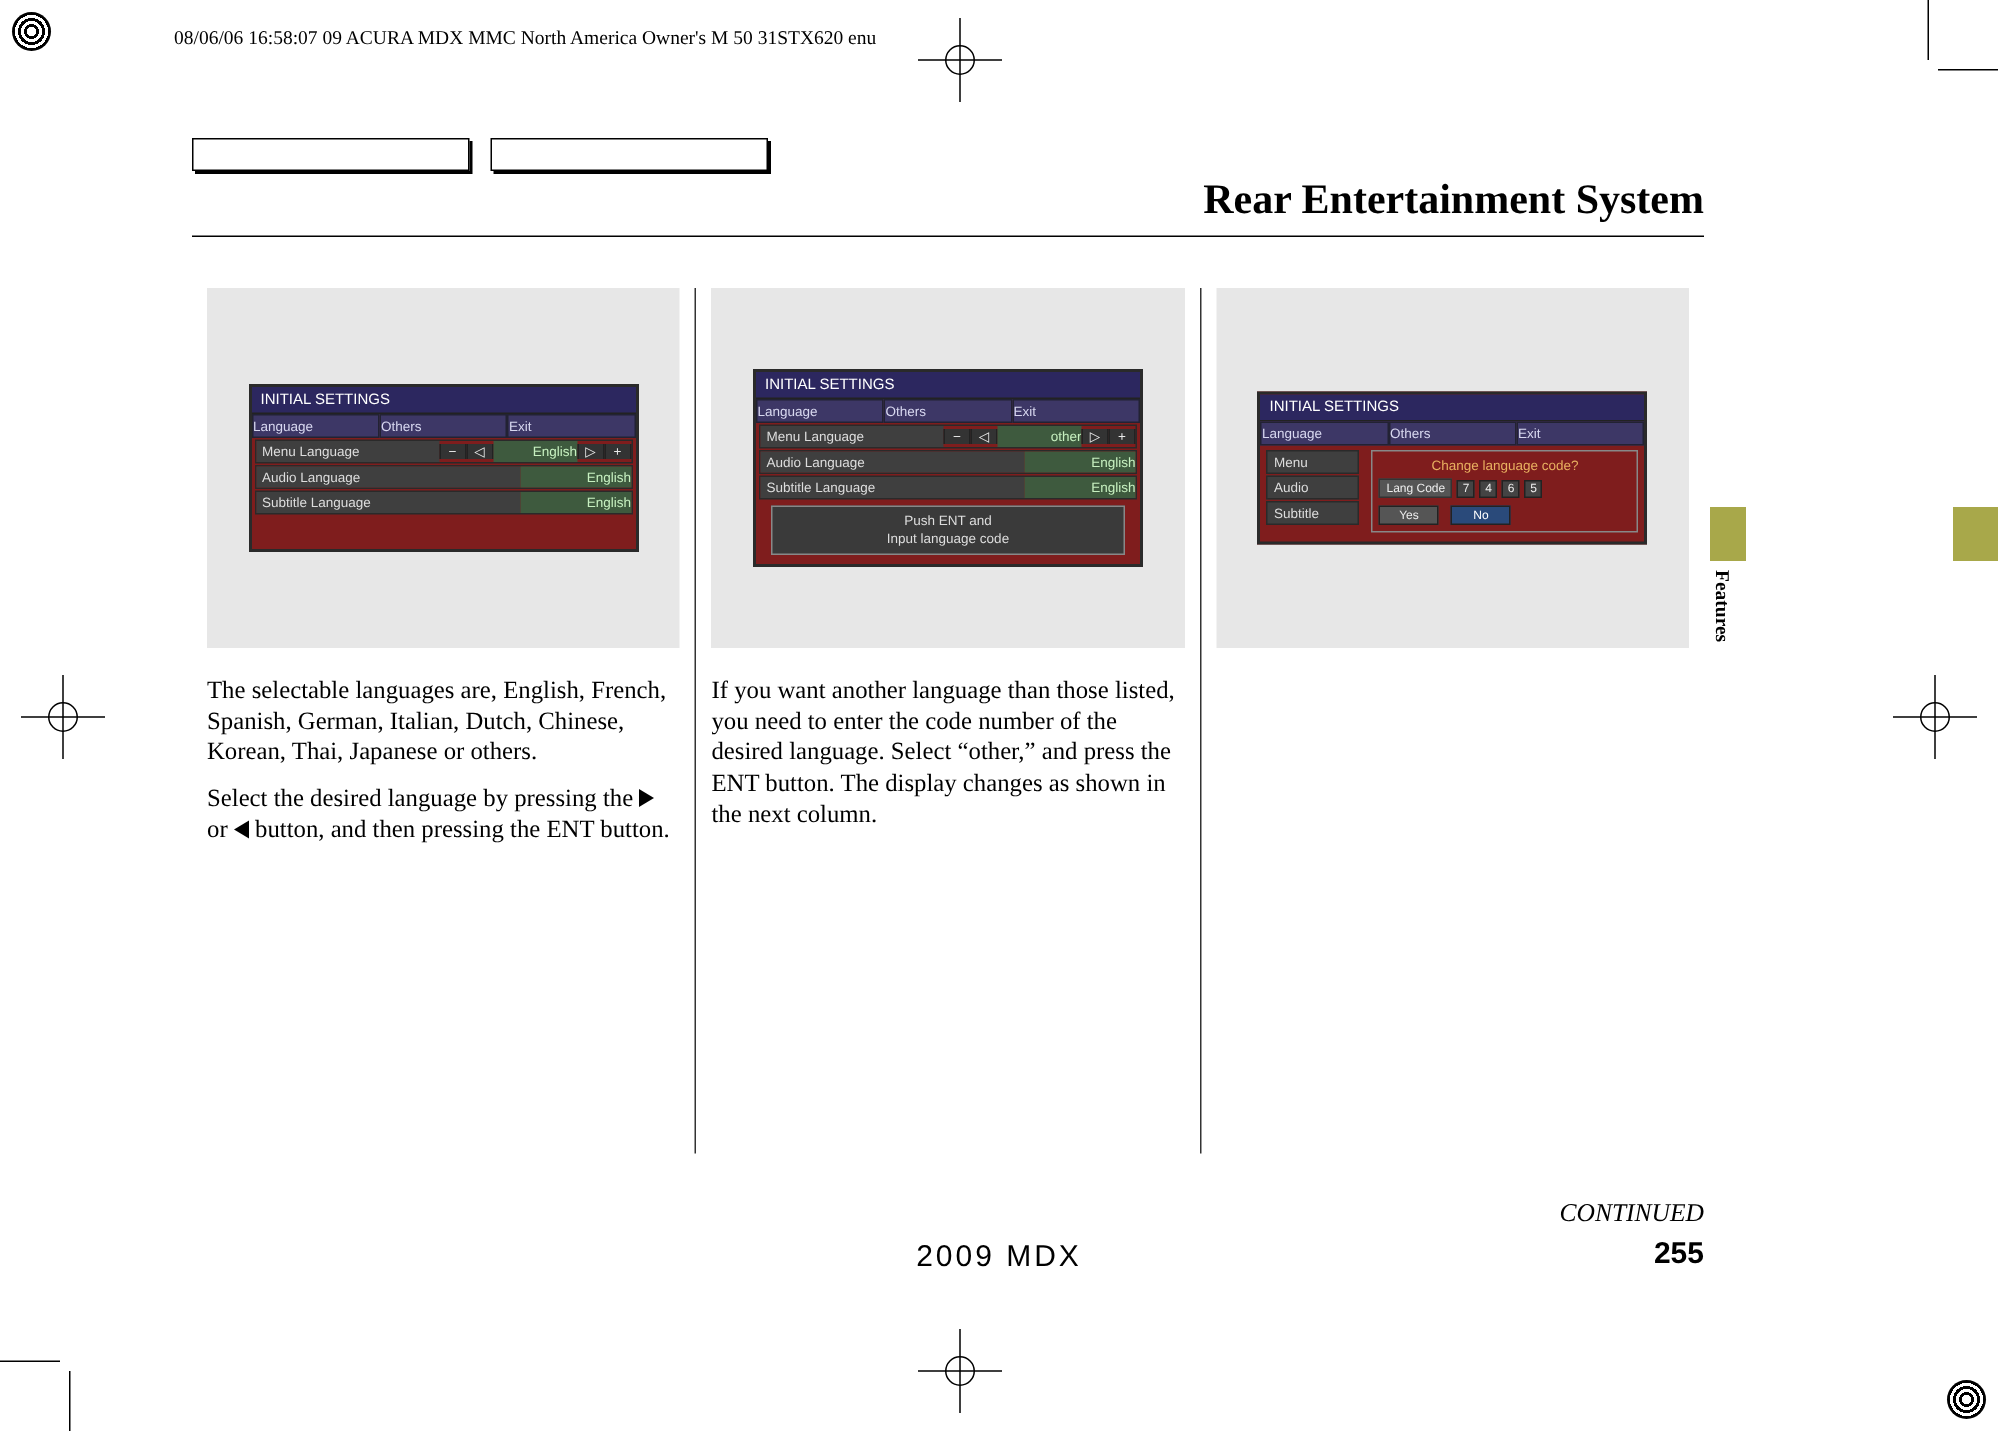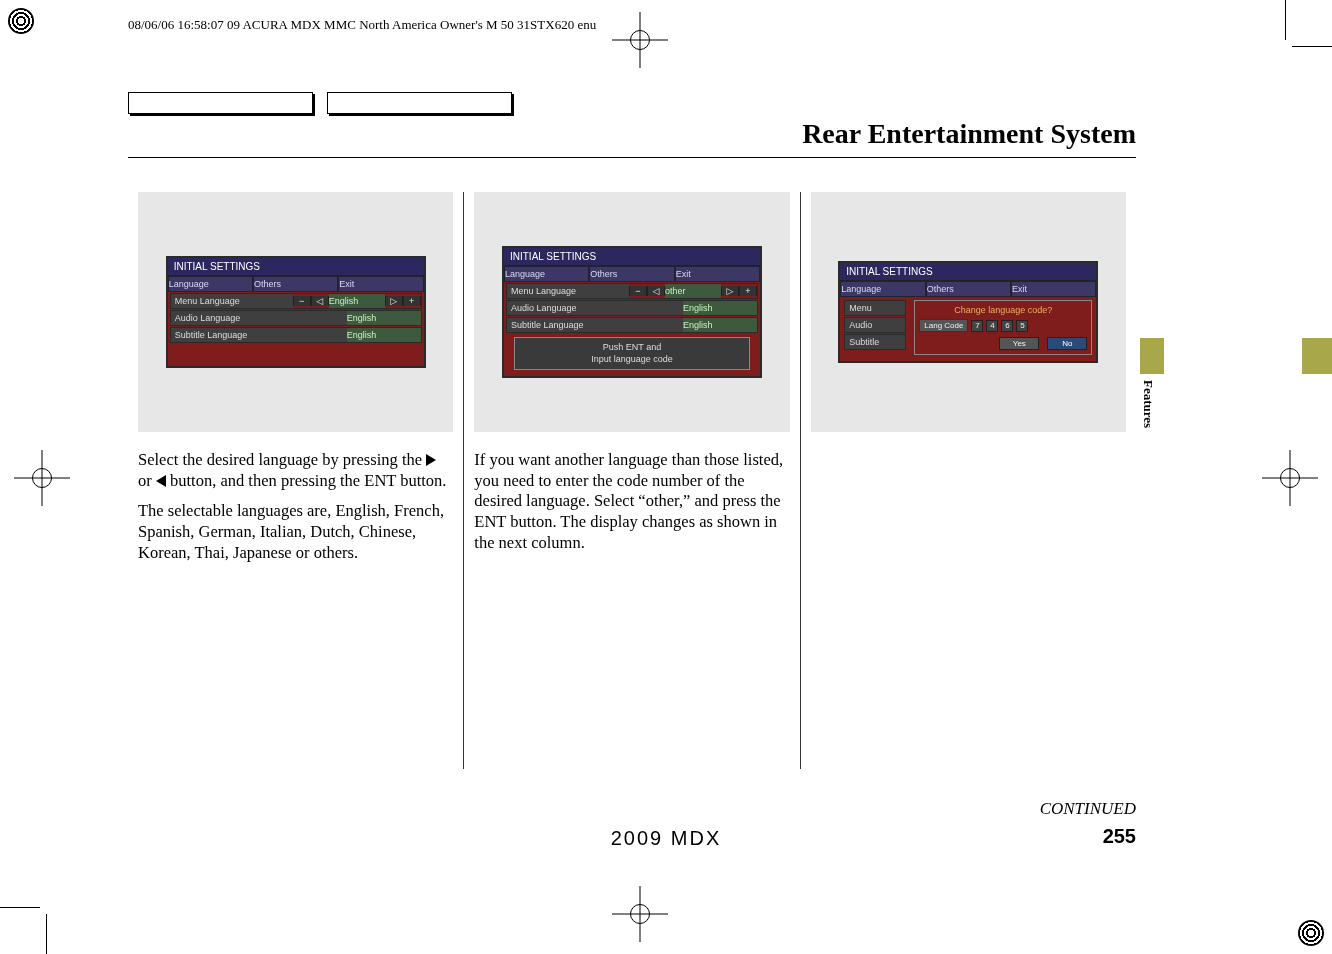--- a/index.html
+++ b/index.html
@@ -42,21 +42,21 @@
   .crosshair .circ {
     position:absolute; left:50%; top:50%;
     width:20px; height:20px;
     border:1px solid #000;
     border-radius:50%;
     transform:translate(-50%,-50%);
   }
 
   .header-meta {
     position:absolute;
-    top:17px; left:128px;
+    top:17px; left:116px;
     font-family: "Times New Roman", serif;
     font-size: 13px;
   }
 
   .two-boxes {
     position:absolute;
     top:92px; left:128px;
     display:flex; gap:14px;
   }
   .two-boxes .b {
@@ -118,21 +118,21 @@
     color:#d8d8f0;
     font-size:9px;
   }
   .gui .row {
     display:flex; align-items:center;
     border:1px solid #2a2a2a;
     margin:1px 2px;
   }
   .gui .row .k { flex:1; padding:2px 4px; background:#3f3f3f; color:#ddd; font-size:9px; }
   .gui .row .ctrl { width:18px; text-align:center; background:#333; border-left:1px solid #222; border-right:1px solid #222; }
-  .gui .row .val { width:56px; text-align:left; padding:2px 0; background:#3e5a3e; color:#c7f0c0; font-size:9px; }
+  .gui .row .val { width:56px; text-align:right; padding:2px 0; background:#3e5a3e; color:#c7f0c0; font-size:9px; }
   .gui .prompt {
     margin:4px 10px 6px;
     border:1px solid #888;
     text-align:center;
     padding:4px 0;
     background:#3a3a3a;
     color:#ddd;
     font-size:9px;
     line-height:1.3;
   }
@@ -142,21 +142,21 @@
     margin:3px 4px 6px;
     border:1px solid #888;
     padding:4px;
   }
   .gui .dialog .q { text-align:center; color:#e8b060; font-size:9px; margin-bottom:4px;}
   .gui .dialog .codebar {
     display:flex; gap:3px; align-items:center; margin-bottom:5px;
   }
   .gui .dialog .codebar .lab { background:#555; color:#eee; padding:1px 4px; font-size:8px; border:1px solid #333;}
   .gui .dialog .codebar .d { width:12px; height:12px; background:#444; color:#eee; display:flex; align-items:center; justify-content:center; font-size:8px; border:1px solid #222;}
-  .gui .dialog .yn { display:flex; justify-content:flex-end; gap:8px;}
+  .gui .dialog .yn { display:flex; justify-content:flex-start; gap:8px;}
   .gui .dialog .yn .btn { width:40px; text-align:center; padding:1px 0; font-size:8px; border:1px solid #222; }
   .gui .dialog .yn .y { background:#555; color:#eee;}
   .gui .dialog .yn .n { background:#2a4a7a; color:#fff;}
 
   .body-text p {
     font-family: "Century Schoolbook", Georgia, serif;
     font-size: 16.5px;
     line-height:1.25;
     margin-bottom:10px;
   }
@@ -275,28 +275,28 @@
           <div class="val" style="width:74px;">English</div>
         </div>
         <div class="row">
           <div class="k">Subtitle Language</div>
           <div class="val" style="width:74px;">English</div>
         </div>
         <div style="height:22px;"></div>
       </div>
     </div>
     <div class="body-text">
+      <p>The selectable languages are, English, French, Spanish, German, Italian, Dutch, Chinese, Korean, Thai, Japanese or others.</p>
       <p>
         <span>Select the desired language by pressing the </span>
         <span class="tri tri-r"></span>
         <span> or </span>
         <span class="tri tri-l"></span>
         <span> button, and then pressing the ENT button.</span>
       </p>
-      <p>The selectable languages are, English, French, Spanish, German, Italian, Dutch, Chinese, Korean, Thai, Japanese or others.</p>
     </div>
   </div>
 
   <div class="divider"></div>
 
   <div class="col">
     <div class="screen-box">
       <div class="gui">
         <div class="window-title">INITIAL SETTINGS</div>
         <div class="tabs">

